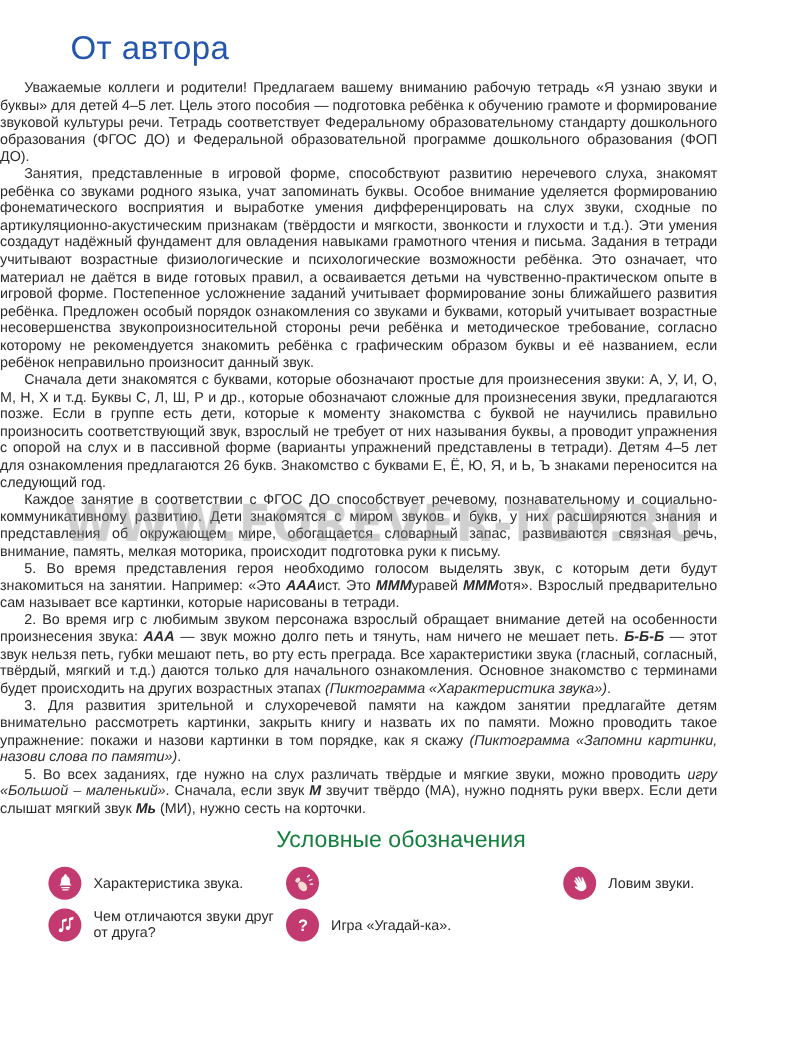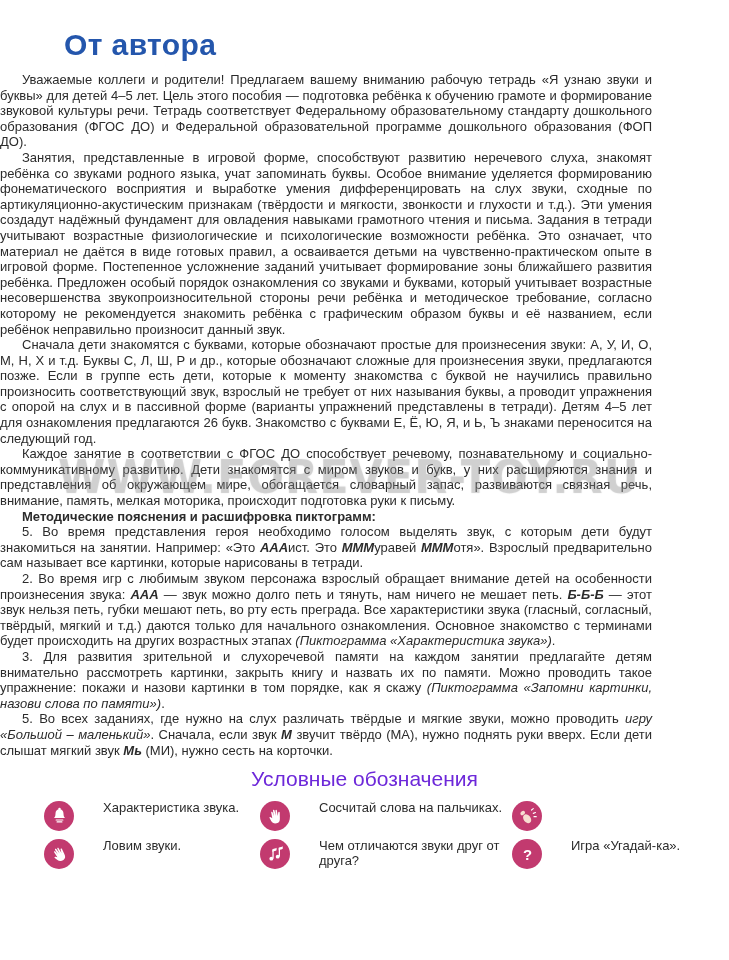--- a/index.html
+++ b/index.html
@@ -1,40 +1,40 @@
 <!DOCTYPE html>
 <html lang="ru"><head>
 <meta charset="utf-8">
 <style>
   html,body{margin:0;padding:0;background:#ffffff;}
   .page{
     position:relative;width:729px;height:960px;background:#fff;overflow:hidden;
     font-family:"Liberation Sans",sans-serif;color:#2b2b2b;
   }
   .page-title{
-    color:#2456ac;font-size:30px;font-weight:bold;letter-spacing:.4px;
+    color:#2456ac;font-size:30px;font-weight:normal;letter-spacing:.4px;
     margin:28px 17px 10px 64px;
   }
   .content{
     width:652px;font-size:13px;line-height:15.6px;
     text-align:justify;hyphens:auto;
   }
   .para{margin:0;text-indent:22px;}
   .para.bold{font-weight:bold;}
   .para b{font-weight:bold;font-style:italic;}
   .para i{font-style:italic;}
   .legend-title{
-    color:#6d28d9;font-size:21px;font-weight:normal;text-align:center;
+    color:#15803d;font-size:21px;font-weight:normal;text-align:center;
     margin:9px 0 10px 0;
   }
   .legend{
     display:grid;grid-template-columns:216px 252px 182px;
     margin-left:44px;row-gap:3px;column-gap:0;
   }
-  .legend-item{display:flex;align-items:flex-start;gap:29px;min-height:35px;}
+  .legend-item{display:flex;align-items:center;gap:11px;min-height:35px;}
   .legend-icon{
     width:30px;height:30px;border-radius:50%;background:#c23a6f;
     display:flex;align-items:center;justify-content:center;flex:0 0 30px;
   }
   .legend-icon svg{display:block;}
   .legend-label{font-size:13px;line-height:14.6px;}
   .watermark{
     position:absolute;top:452px;left:58px;width:640px;
     font-family:"DejaVu Sans",sans-serif;font-weight:bold;
     font-size:43px;letter-spacing:1px;white-space:nowrap;
@@ -50,47 +50,38 @@
 <div class="page">
   <div class="watermark">WWW.FOREVER-TOY.RU</div>
 
   <h1 class="page-title">От автора</h1>
 
   <div class="content" id="content">
       <p class="para normal"><span>Уважаемые коллеги и родители! Предлагаем вашему вниманию рабочую тетрадь «Я узнаю звуки и буквы» для детей 4–5 лет. Цель этого пособия — подготовка ребёнка к обучению грамоте и формирование звуковой культуры речи. Тетрадь соответствует Федеральному образовательному стандарту дошкольного образования (ФГОС ДО) и Федеральной образовательной программе дошкольного образования (ФОП ДО).</span></p>
       <p class="para normal"><span>Занятия, представленные в игровой форме, способствуют развитию неречевого слуха, знакомят ребёнка со звуками родного языка, учат запоминать буквы. Особое внимание уделяется формированию фонематического восприятия и выработке умения дифференцировать на слух звуки, сходные по артикуляционно-акустическим признакам (твёрдости и мягкости, звонкости и глухости и т.д.). Эти умения создадут надёжный фундамент для овладения навыками грамотного чтения и письма. Задания в тетради учитывают возрастные физиологические и психологические возможности ребёнка. Это означает, что материал не даётся в виде готовых правил, а осваивается детьми на чувственно-практическом опыте в игровой форме. Постепенное усложнение заданий учитывает формирование зоны ближайшего развития ребёнка. Предложен особый порядок ознакомления со звуками и буквами, который учитывает возрастные несовершенства звукопроизносительной стороны речи ребёнка и методическое требование, согласно которому не рекомендуется знакомить ребёнка с графическим образом буквы и её названием, если ребёнок неправильно произносит данный звук.</span></p>
       <p class="para normal"><span>Сначала дети знакомятся с буквами, которые обозначают простые для произнесения звуки: А, У, И, О, М, Н, Х и т.д. Буквы С, Л, Ш, Р и др., которые обозначают сложные для произнесения звуки, предлагаются позже. Если в группе есть дети, которые к моменту знакомства с буквой не научились правильно произносить соответствующий звук, взрослый не требует от них называния буквы, а проводит упражнения с опорой на слух и в пассивной форме (варианты упражнений представлены в тетради). Детям 4–5 лет для ознакомления предлагаются 26 букв. Знакомство с буквами Е, Ё, Ю, Я, и Ь, Ъ знаками переносится на следующий год.</span></p>
       <p class="para normal"><span>Каждое занятие в соответствии с ФГОС ДО способствует речевому, познавательному и социально-коммуникативному развитию. Дети знакомятся с миром звуков и букв, у них расширяются знания и представления об окружающем мире, обогащается словарный запас, развиваются связная речь, внимание, память, мелкая моторика, происходит подготовка руки к письму.</span></p>
-      <p class="para bold"><span>Методические пояснения и расшифровка пиктограмм:</span></p>
       <p class="para normal"><span>5. Во время представления героя необходимо голосом выделять звук, с которым дети будут знакомиться на занятии. Например: «Это </span><b>ААА</b><span>ист. Это </span><b>МММ</b><span>уравей </span><b>МММ</b><span>отя». Взрослый предварительно сам называет все картинки, которые нарисованы в тетради.</span></p>
       <p class="para normal"><span>2. Во время игр с любимым звуком персонажа взрослый обращает внимание детей на особенности произнесения звука: </span><b>ААА</b><span> — звук можно долго петь и тянуть, нам ничего не мешает петь. </span><b>Б-Б-Б</b><span> — этот звук нельзя петь, губки мешают петь, во рту есть преграда. Все характеристики звука (гласный, согласный, твёрдый, мягкий и т.д.) даются только для начального ознакомления. Основное знакомство с терминами будет происходить на других возрастных этапах </span><i>(Пиктограмма «Характеристика звука»)</i><span>.</span></p>
       <p class="para normal"><span>3. Для развития зрительной и слухоречевой памяти на каждом занятии предлагайте детям внимательно рассмотреть картинки, закрыть книгу и назвать их по памяти. Можно проводить такое упражнение: покажи и назови картинки в том порядке, как я скажу </span><i>(Пиктограмма «Запомни картинки, назови слова по памяти»)</i><span>.</span></p>
       <p class="para normal"><span>5. Во всех заданиях, где нужно на слух различать твёрдые и мягкие звуки, можно проводить </span><i>игру «Большой – маленький»</i><span>. Сначала, если звук </span><b>М</b><span> звучит твёрдо (МА), нужно поднять руки вверх. Если дети слышат мягкий звук </span><b>Мь</b><span> (МИ), нужно сесть на корточки.</span></p>
     </div>
 
   <h2 class="legend-title">Условные обозначения</h2>
 
   <div class="legend" id="legend">
       <div class="legend-item">
         <span class="legend-icon">
           <svg width="21" height="21" viewBox="0 0 30 30">
             <path fill="#fff" d="M15 4.8c-3.6 0-5.7 2.7-5.7 6 0 3.9-1.1 5.4-2.1 6.4h15.6c-1-1-2.1-2.5-2.1-6.4 0-3.3-2.1-6-5.7-6z"></path>
             <circle cx="15" cy="4.2" r="1.8" fill="#fff"></circle>
             <path d="M10.2 20h9.6M11.6 22.8h6.8" stroke="#fff" stroke-width="1.7" stroke-linecap="round" fill="none"></path>
           </svg>
         </span>
         <span class="legend-label">Характеристика звука.</span>
-      </div>
-      <div class="legend-item">
-        <span class="legend-icon">
-          <svg width="20" height="20" viewBox="0 0 24 24" style="transform:rotate(-12deg)">
-            <path fill="#fff" d="M12.2 21c-3.2 0-5.2-1.7-5.9-4.1l-1.2-3.8c-.3-1 .9-1.6 1.6-.8l1.5 1.8.2-7.1c0-1.1 1.6-1.1 1.7 0l.3 5 .6-6.9c.1-1.1 1.7-1.1 1.8 0l.2 6.9.9-6.2c.2-1.1 1.8-.9 1.7.2l-.4 6.6 1.5-4c.4-1 1.9-.6 1.7.5l-1.3 7c-.5 3.2-2.1 4.9-4.9 4.9z"></path>
-          </svg>
-        </span>
-        <span class="legend-label">Сосчитай слова на пальчиках.</span>
       </div>
       <div class="legend-item">
         <span class="legend-icon">
           <svg width="21" height="21" viewBox="0 0 24 24">
             <g transform="rotate(-38 11 13)">
               <ellipse cx="10.5" cy="14.6" rx="4" ry="5.6" fill="#f7ddd1"></ellipse>
               <ellipse cx="10.5" cy="6.4" rx="2.9" ry="2.2" fill="#f7ddd1"></ellipse>
             </g>
             <path d="M16.6 4.6l2-1.6M18.6 8.4l2.5-.9M19.4 12.2h2.6" stroke="#fff" stroke-width="1.3" stroke-linecap="round" fill="none"></path>
           </svg>

